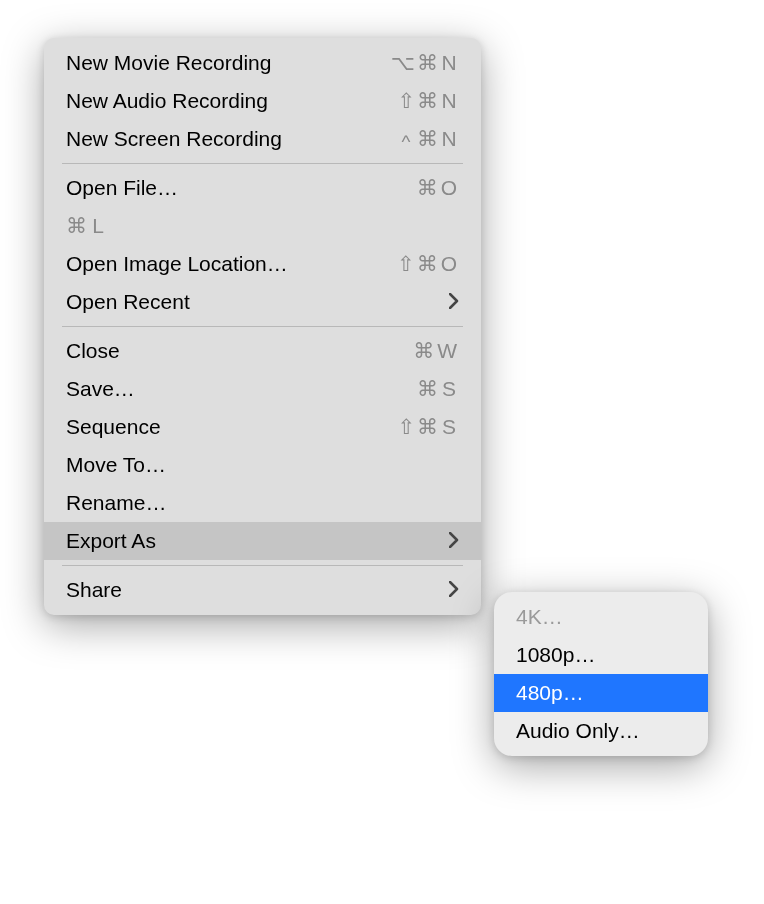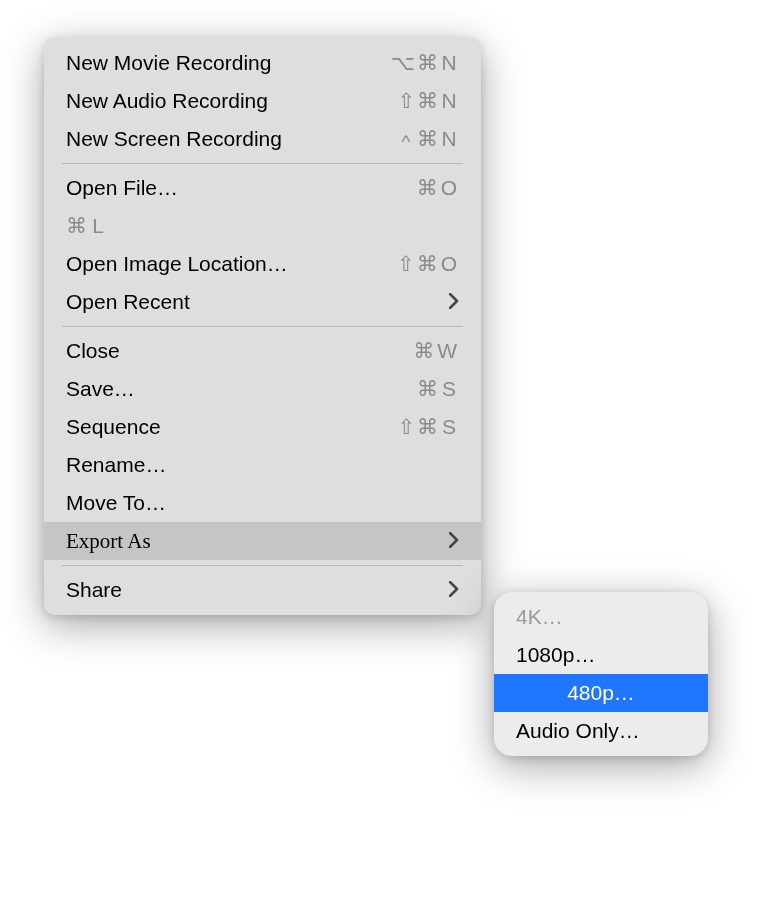--- a/index.html
+++ b/index.html
@@ -44,27 +44,25 @@
       justify-content: space-between;
       padding: 6px 22px;
       font-size: 21px;
       color: #000;
       cursor: default;
       min-height: 38px;
     }
 
     .menu-item.hovered {
       background: #c5c5c5;
-      font-family: Liberation Serif, serif;
     }
 
     .menu-item.selected {
       background: #1f76ff;
       color: #fff;
-      text-align: center;
     }
 
     .menu-item.disabled {
       color: #9a9a9a;
     }
 
     .menu-item .label {
       flex: 1;
     }
 
@@ -193,25 +191,25 @@
 
   <div class="menu-item">
     <span class="label">Sequence</span>
     <span class="shortcut">
       <span class="shortcut-glyph sc-mod">⇧⌘</span>
       <span class="shortcut-glyph sc-key">S</span>
     </span>
   </div>
 
   <div class="menu-item">
+    <span class="label">Move To…</span>
+  </div>
+
+  <div class="menu-item">
     <span class="label">Rename…</span>
-  </div>
-
-  <div class="menu-item">
-    <span class="label">Move To…</span>
   </div>
 
   <div class="menu-item hovered">
     <span class="label">Export As</span>
     <span class="submenu-arrow">
       <svg width="10" height="16" viewBox="0 0 10 16">
           <path d="M1 1 L8 8 L1 15" stroke="#454545" stroke-width="2.5" fill="none" stroke-linecap="round" stroke-linejoin="round"></path>
         </svg>
     </span>
   </div>

